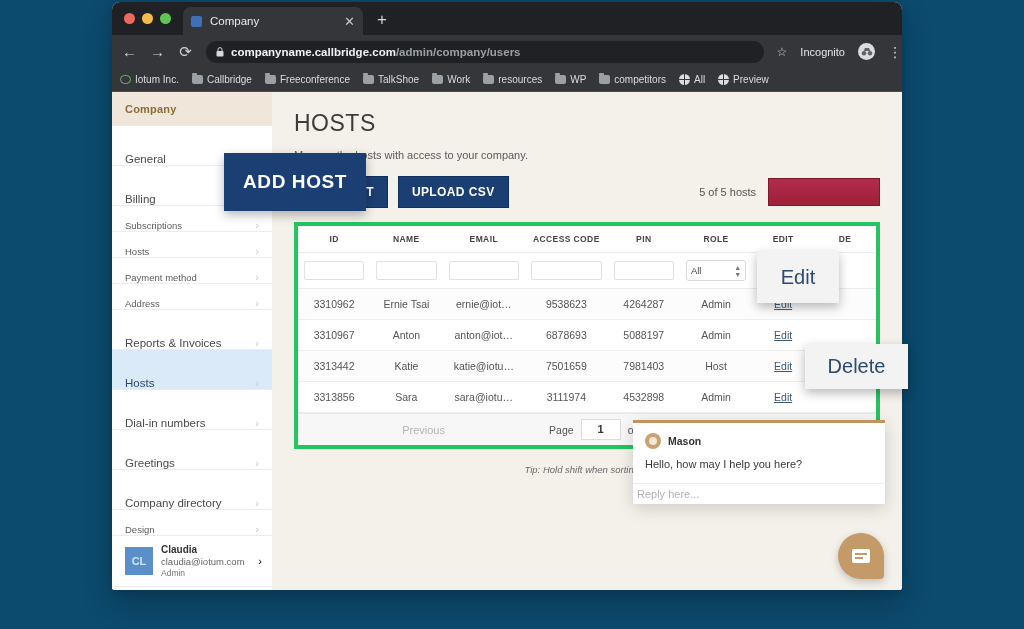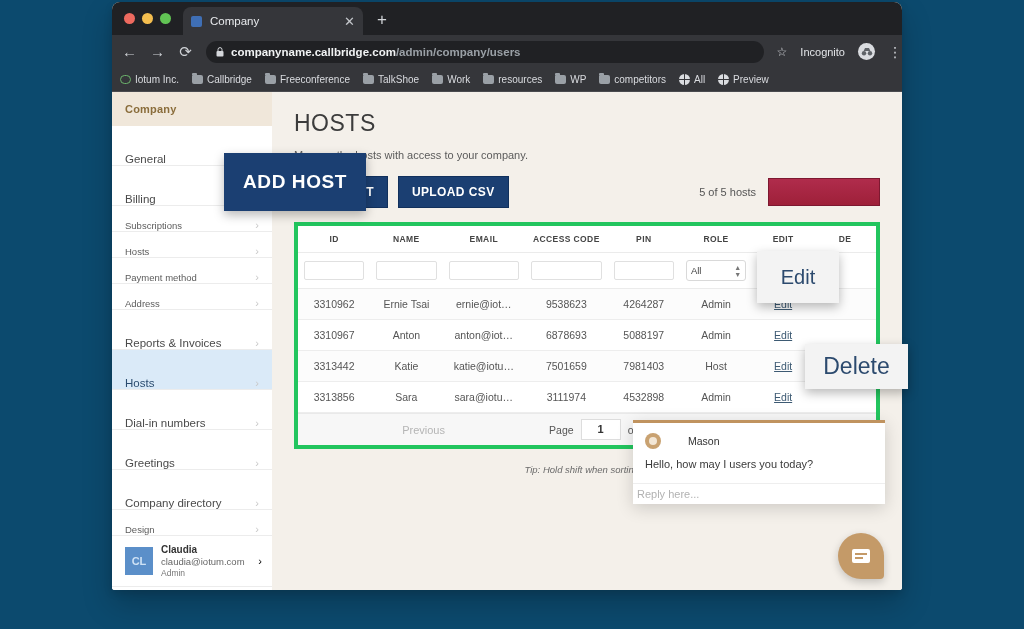--- a/index.html
+++ b/index.html
@@ -154,35 +154,35 @@
   .callout {
     position: absolute; background: #f3f3f3; color: #2c4a6e;
     display: flex; align-items: center; justify-content: center;
     box-shadow: 0 4px 10px rgba(0,0,0,.28); font-weight: 400;
   }
   .callout-addhost {
     left: 224px; top: 153px; width: 142px; height: 58px;
     background: #1b3f72; color: #fff; font-weight: 700; font-size: 19px; letter-spacing: .6px;
   }
   .callout-edit { left: 757px; top: 251px; width: 82px; height: 52px; font-size: 20px; }
-  .callout-delete { left: 805px; top: 344px; width: 103px; height: 45px; font-size: 23px; }
+  .callout-delete { left: 805px; top: 344px; width: 103px; height: 45px; font-size: 20px; }
 
   
   .chat {
     position: absolute; left: 633px; top: 420px; width: 252px; background: #fbfaf8;
     border-top: 3px solid #c0935f; box-shadow: 0 4px 16px rgba(0,0,0,.16);
   }
   .chat-msg { background: #fff; padding: 10px 12px 13px 12px; }
   .chat-who { display: flex; align-items: center; gap: 7px; }
   .chat-av {
     width: 16px; height: 16px; border-radius: 50%;
     background: #c9a271; display:flex;align-items:center;justify-content:center;
   }
   .chat-av::after { content:""; width:8px;height:8px;border-radius:50%;background:#f3e7d6; }
-  .chat-name { font-size: 10.5px; font-weight: 400; color: #333; margin-left: 20px; }
+  .chat-name { font-size: 10.5px; font-weight: 700; color: #333; }
   .chat-text { font-size: 11px; color: #3a3a3a; margin-top: 9px; }
   .chat-reply { background: #fff; border-top: 1px solid #eee; padding: 4px; font-size: 11px; color: #b2b2b2; }
   .fab {
     position: absolute; left: 838px; top: 533px; width: 46px; height: 46px;
     border-radius: 50% 50% 4px 50%; background: #c49a68;
     display: flex; align-items: center; justify-content: center;
     box-shadow: 0 3px 9px rgba(0,0,0,.2); cursor: pointer;
   }
   .fab-bubble { width: 18px; height: 14px; background: #fff; border-radius: 2px; position: relative; }
   .fab-bubble::before{content:"";position:absolute;left:3px;top:4px;width:12px;height:1.5px;background:#c49a68;}
@@ -455,21 +455,21 @@
   <div class="callout callout-addhost">ADD HOST</div>
   <div class="callout callout-edit">Edit</div>
   <div class="callout callout-delete">Delete</div>
 
   <div class="chat">
     <div class="chat-msg">
       <div class="chat-who">
         <span class="chat-av"></span>
         <span class="chat-name">Mason</span>
       </div>
-      <div class="chat-text">Hello, how may I users you today?</div>
+      <div class="chat-text">Hello, how may I help you here?</div>
     </div>
     <div class="chat-reply">Reply here...</div>
   </div>
 
   <div class="fab">
     <span class="fab-bubble"></span>
   </div>
 
 </div>
 

